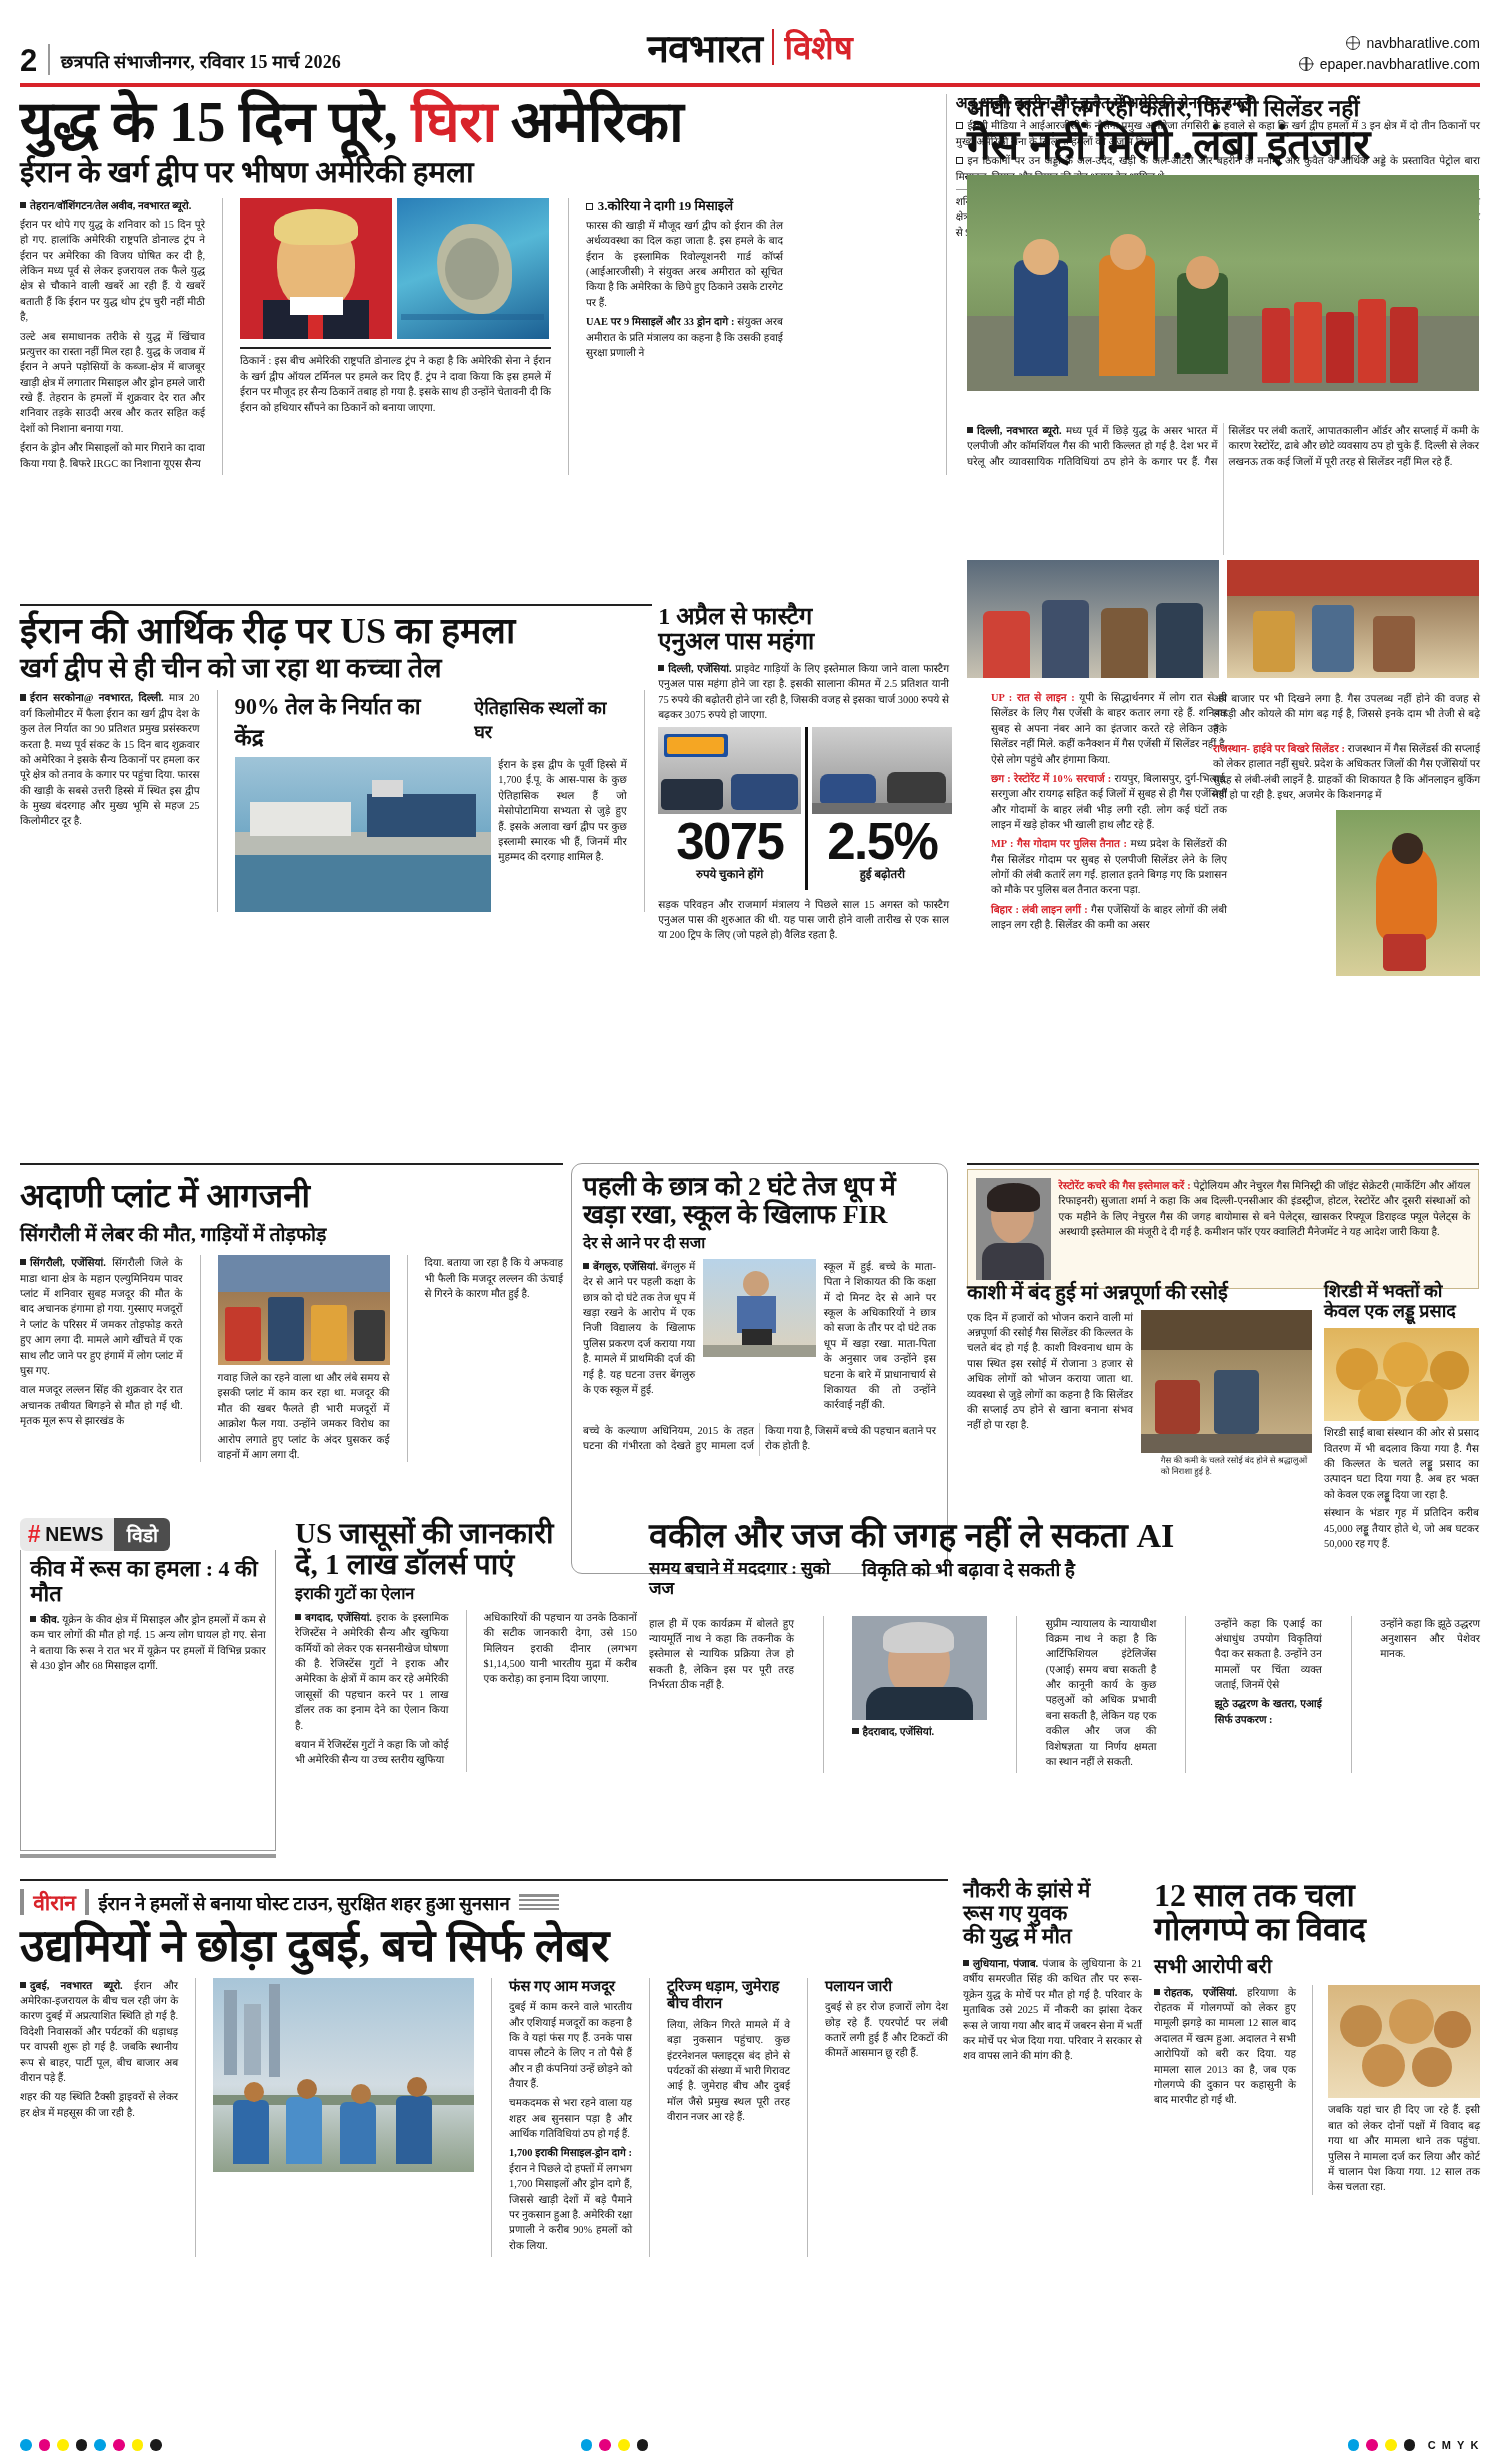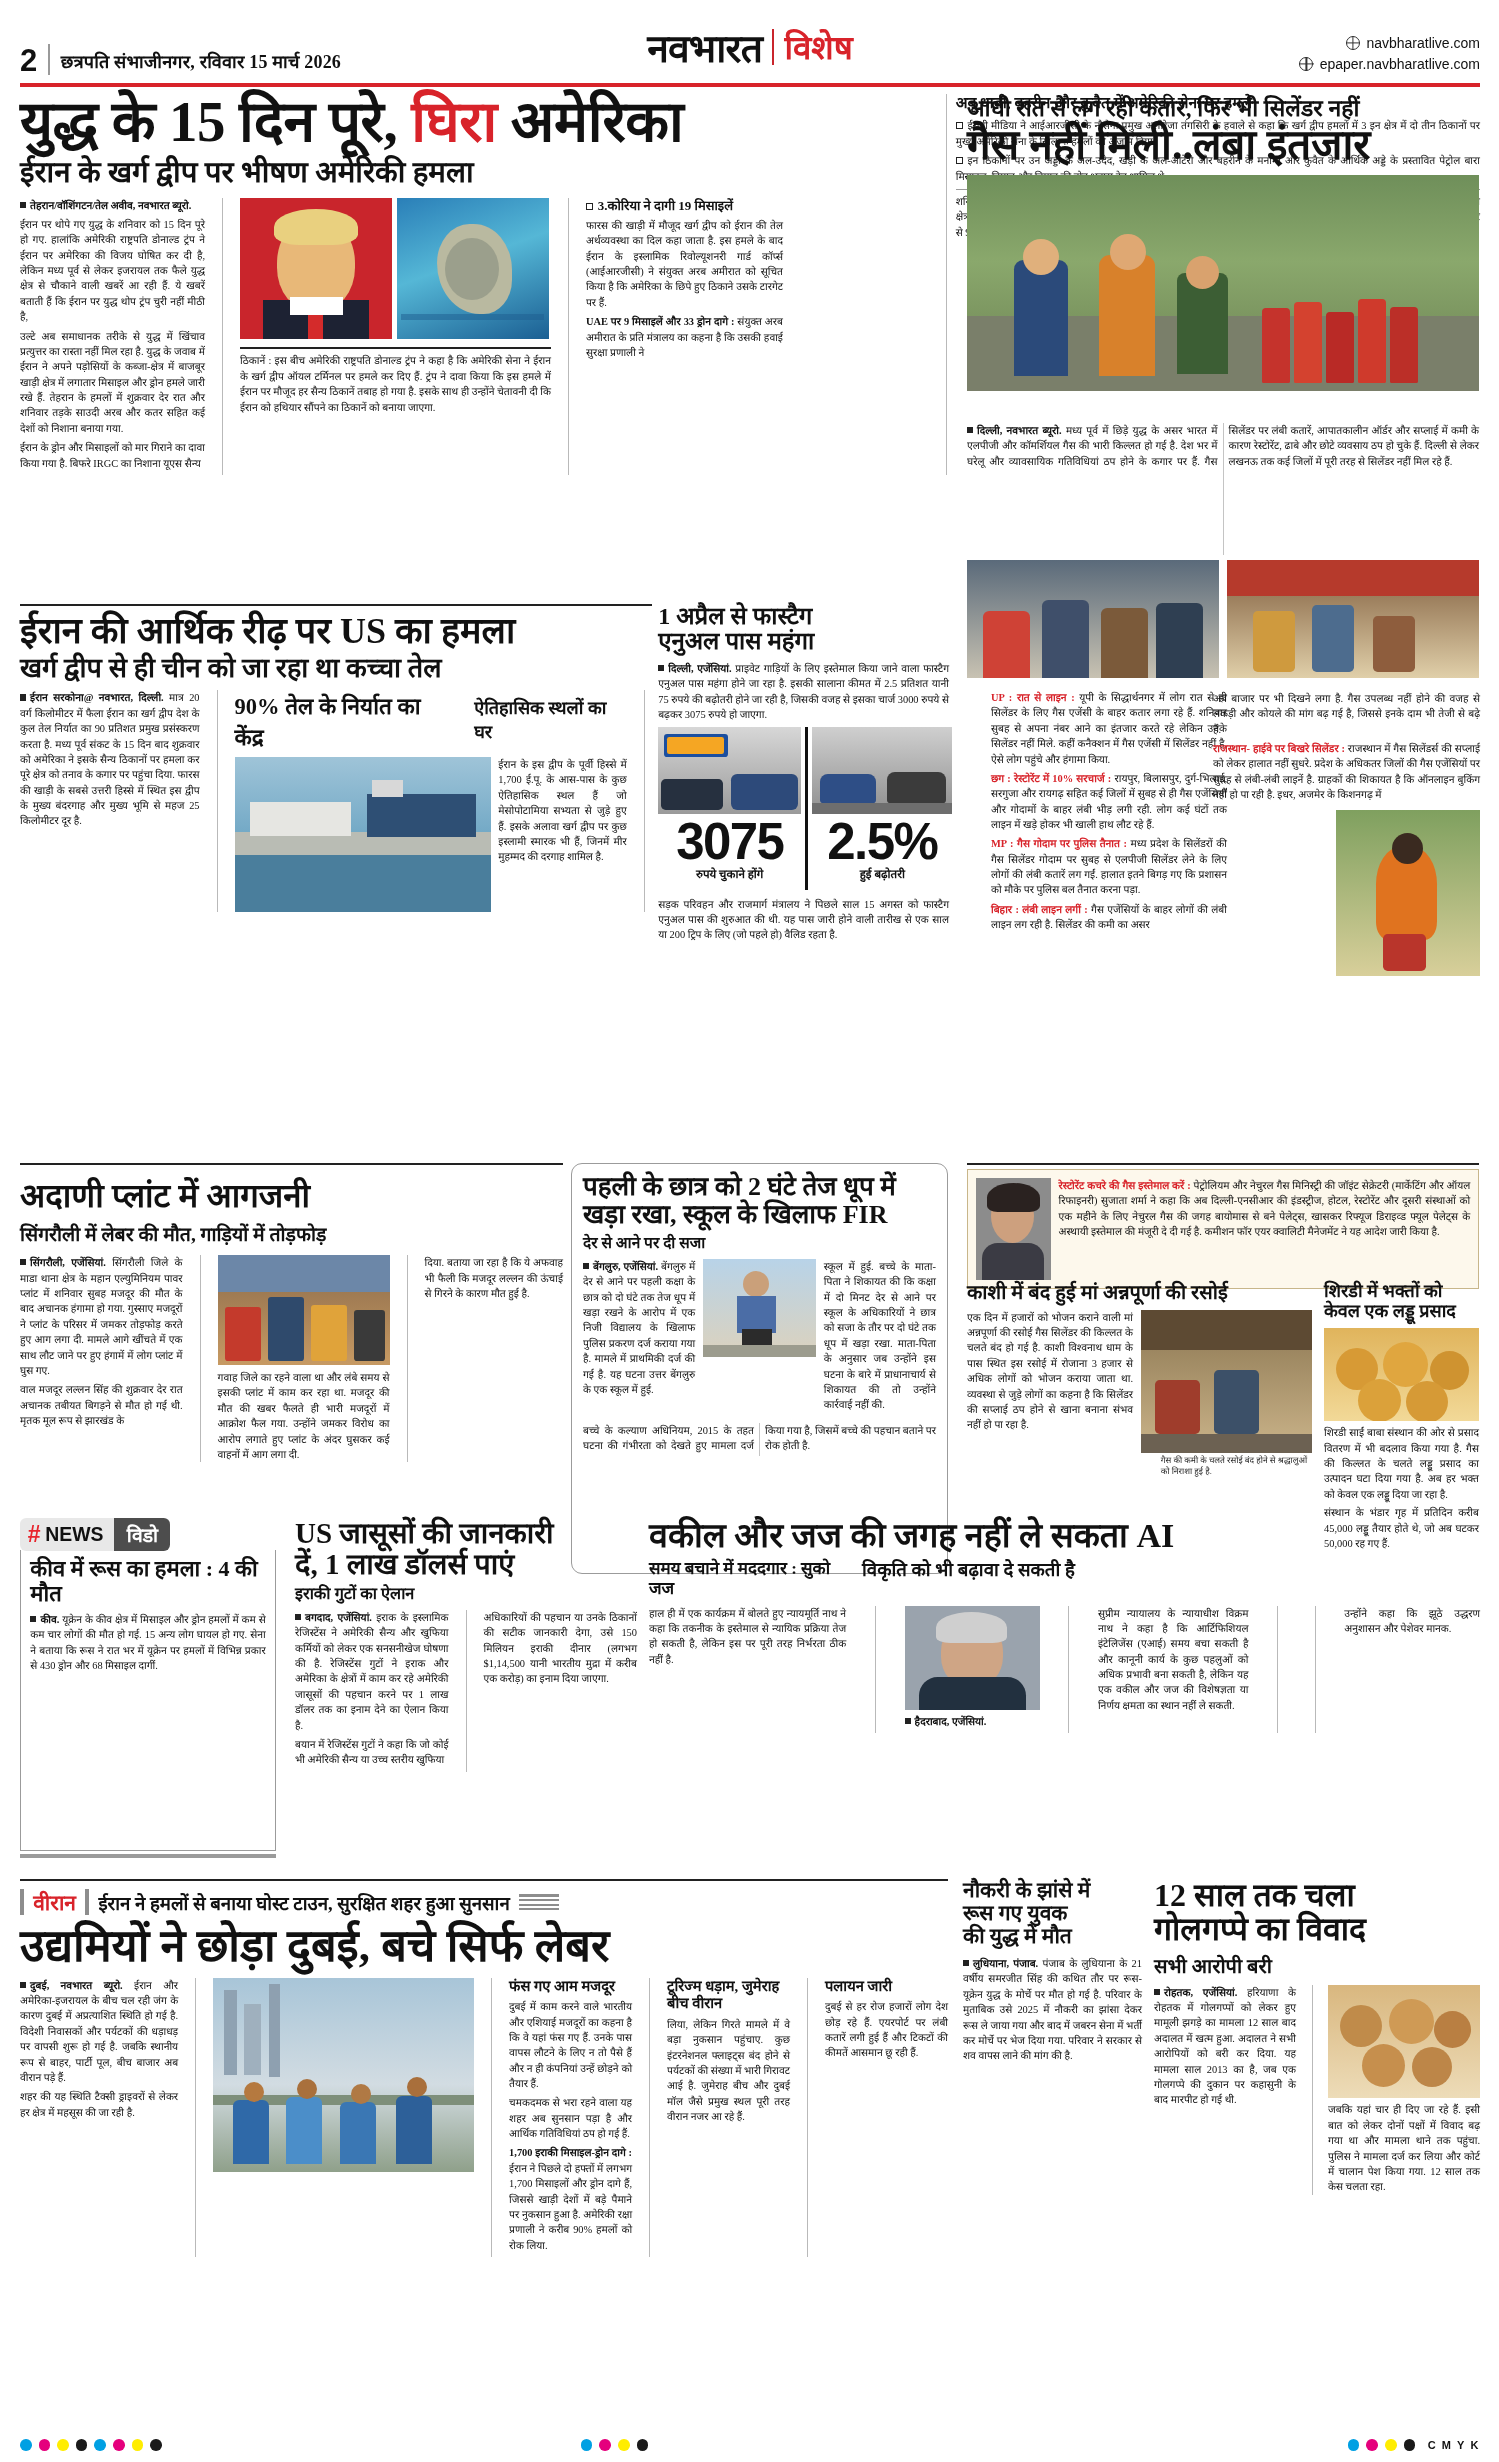--- a/index.html
+++ b/index.html
@@ -451,40 +451,44 @@
   <div style="position:absolute; left:649px; top:1518px; width:831px;">
     <h2 style="font-size:34px;font-weight:bold;line-height:1.06">वकील और जज की जगह नहीं ले सकता AI</h2>
     <div style="display:flex; gap:11px; margin-top:4.7px">
       <div style="width:202px">
         <h4 class="kicker" style="font-size:17px">समय बचाने में मददगार : सुको जज</h4>
       </div>
       <div style="width:606px">
         <h4 class="kicker" style="font-size:18.6px">विकृति को भी बढ़ावा दे सकती है</h4>
       </div>
     </div>
-    <div style="display:flex; gap:21px; margin-top:6px">
+    <div style="display:flex; gap:21px; margin-top:16px">
       <div style="width:199px" class="body-txt">
         <p>हाल ही में एक कार्यक्रम में बोलते हुए न्यायमूर्ति नाथ ने कहा कि तकनीक के इस्तेमाल से न्यायिक प्रक्रिया तेज हो सकती है, लेकिन इस पर पूरी तरह निर्भरता ठीक नहीं है.</p>
       </div>
       <div class="colsep"></div>
       <div style="width:135px">
         <div class="photo" style="width:135px;height:104px;background:#9aa3ad">
           <div style="position:absolute;left:36px;top:14px;width:62px;height:68px;border-radius:46%;background:#cfa585"></div>
           <div style="position:absolute;left:31px;top:6.2px;width:71px;height:31px;border-radius:50% 50% 20% 20%;background:#cfcfcf"></div>
           <div style="position:absolute;left:14px;bottom:0;width:107px;height:33px;background:#22303f;border-radius:18.6px 18.6px 0 0"></div>
         </div>
         <div class="body-txt" style="margin-top:4.7px">
           <p><span class="sq"></span><b>हैदराबाद, एजेंसियां.</b></p>
         </div>
       </div>
       <div class="colsep"></div>
       <div style="width:152px" class="body-txt">
         <p>सुप्रीम न्यायालय के न्यायाधीश विक्रम नाथ ने कहा है कि आर्टिफिशियल इंटेलिजेंस (एआई) समय बचा सकती है और कानूनी कार्य के कुछ पहलुओं को अधिक प्रभावी बना सकती है, लेकिन यह एक वकील और जज की विशेषज्ञता या निर्णय क्षमता का स्थान नहीं ले सकती.</p>
       </div>
       <div class="colsep"></div>
+      <div style="width:147px" class="body-txt">
+        <p>उन्होंने कहा कि एआई का अंधाधुंध उपयोग विकृतियां पैदा कर सकता है. उन्होंने उन मामलों पर चिंता व्यक्त जताई, जिनमें ऐसे</p>
+        <p><b>झूठे उद्धरण के खतरा, एआई सिर्फ उपकरण :</b></p>
+      </div>
       <div class="colsep"></div>
       <div style="width:137px" class="body-txt">
         <p>उन्होंने कहा कि झूठे उद्धरण अनुशासन और पेशेवर मानक.</p>
       </div>
     </div>
   </div>
 
   <div style="position:absolute; left:20px; top:1879px; width:928px;">
     <div class="rule-thin" style="margin-bottom:7.8px"></div>
     <div class="veeran">

